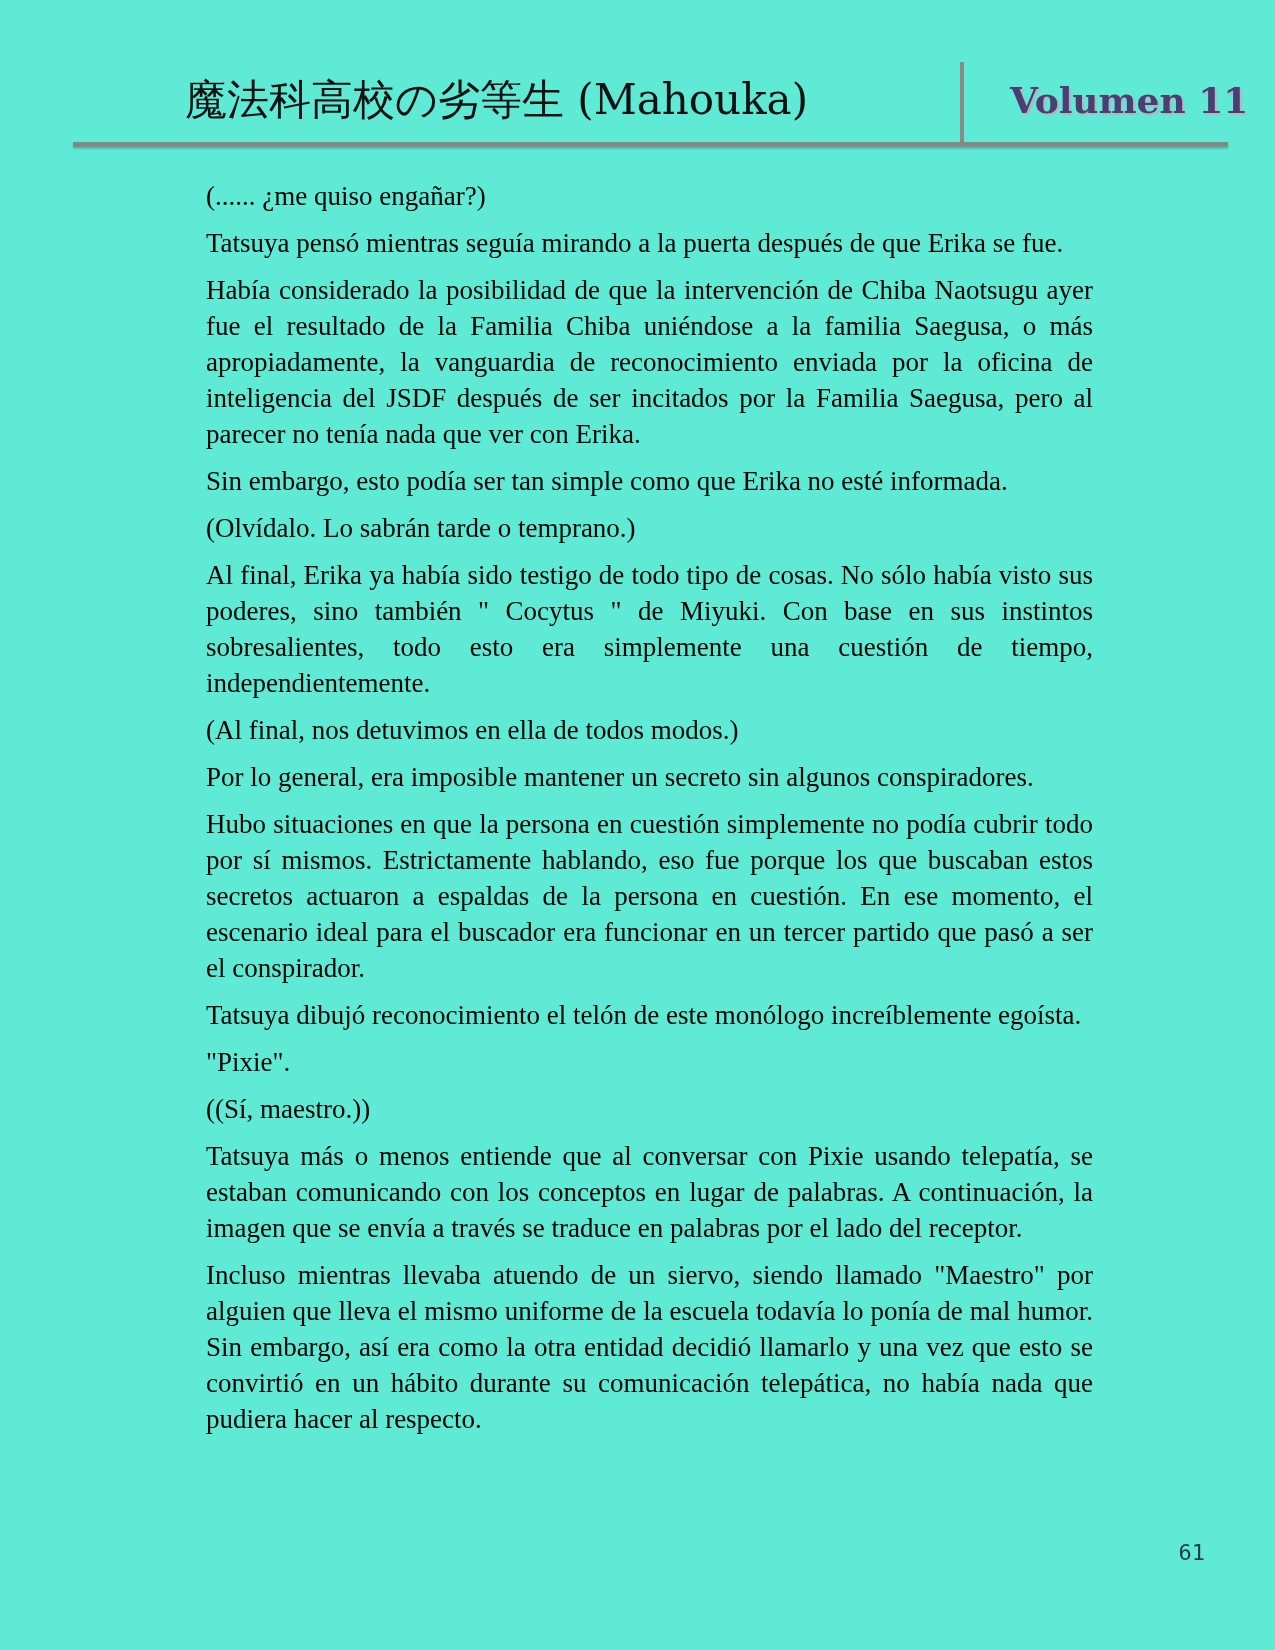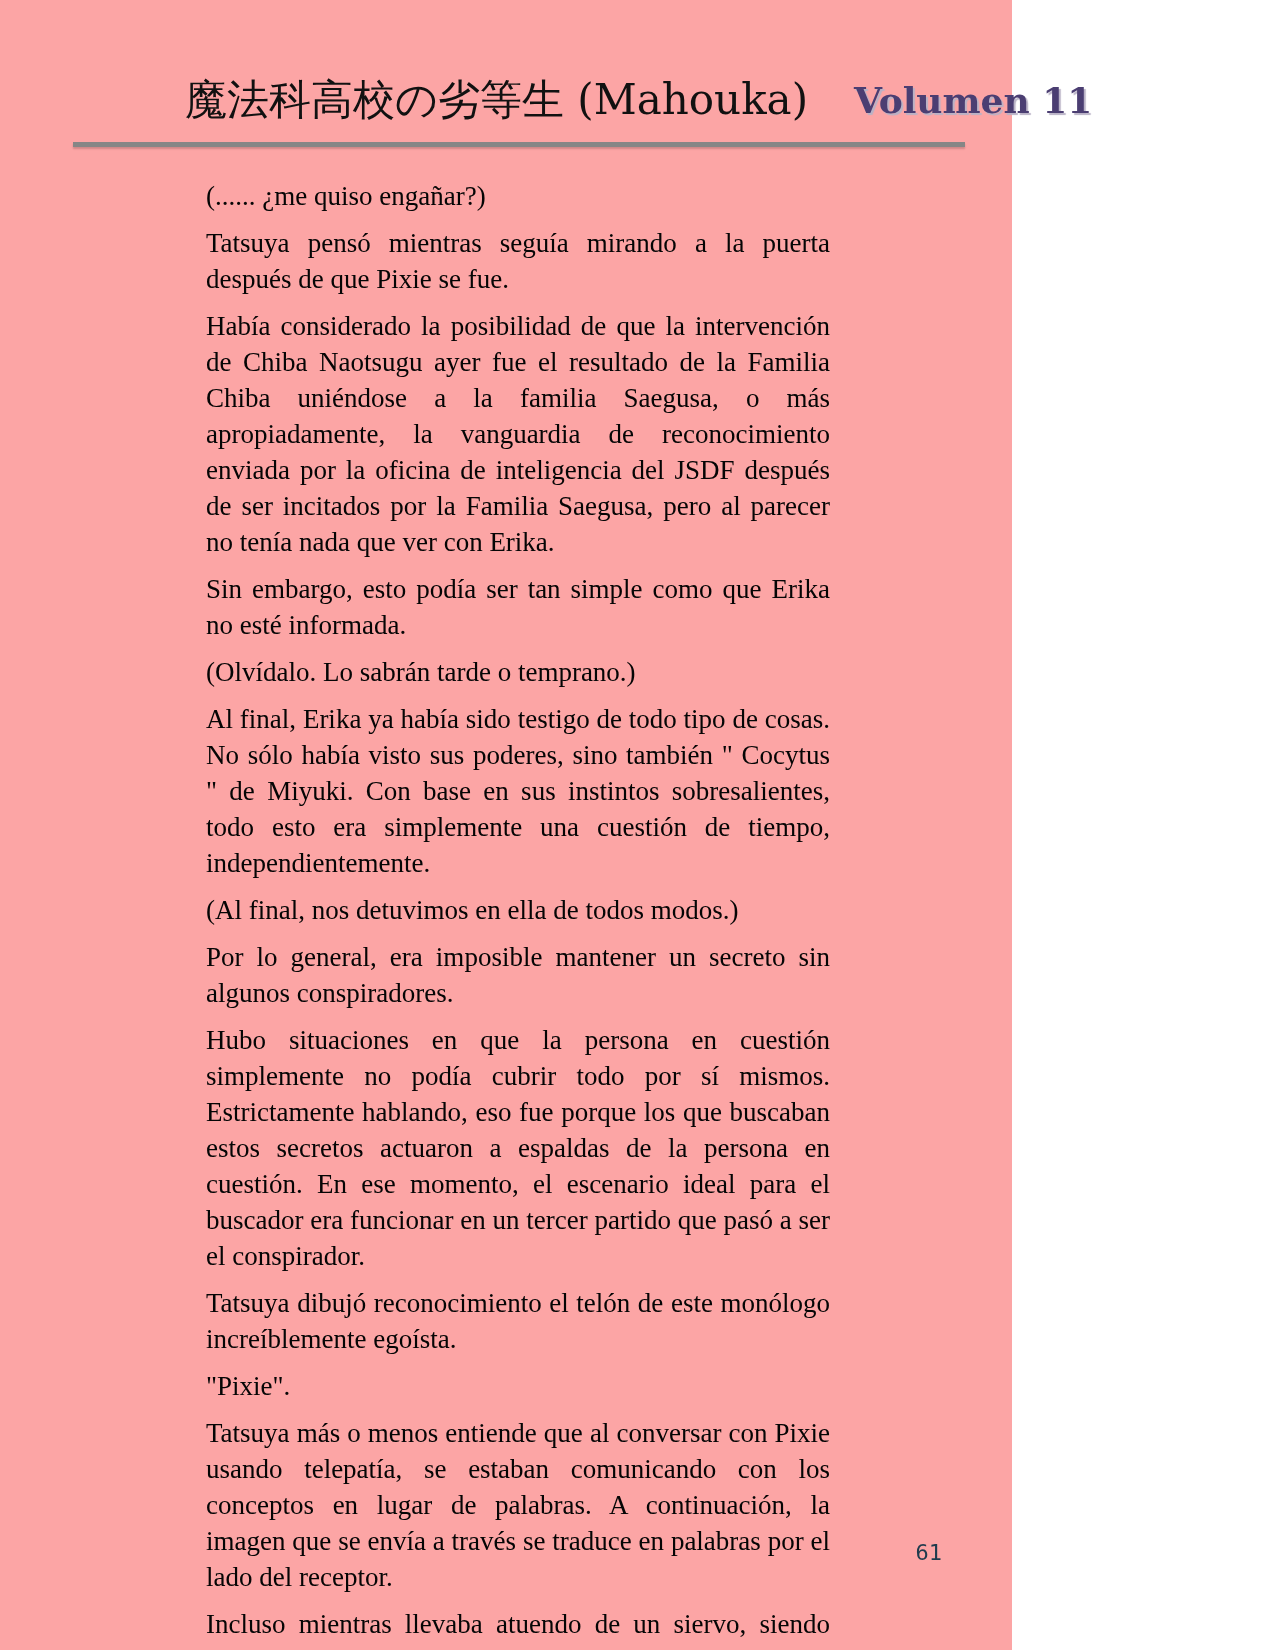--- a/index.html
+++ b/index.html
@@ -4,22 +4,22 @@
 <style>
   * { margin: 0; padding: 0; box-sizing: border-box; }
   html, body {
     width: 1275px; height: 1650px;
     background: #ffffff;
     overflow: hidden;
     font-family: "Liberation Serif", serif;
   }
   .page {
     position: relative;
-    width: 1012px; height: 1650px;
-    background: #fca5a5;
+    width: 1275px; height: 1650px;
+    background: #5eead4;
   }
   
   .header { padding: 58px 47px 0 73px; }
   .header-row {
     display: flex;
     align-items: center;
     height: 84px;
   }
   .book-title {
     flex: 1;
@@ -83,29 +83,30 @@
     <div class="header-row">
       <h1 class="book-title">魔法科高校の劣等生 (Mahouka)</h1>
       <div class="header-vbar"></div>
       <div class="volume-label">Volumen 11</div>
     </div>
     <div class="header-rule"></div>
   </header>
 
   <main class="content">
     <p class="para">(...... ¿me quiso engañar?)</p>
-    <p class="para">Tatsuya pensó mientras seguía mirando a la puerta después de que Pixie se fue.</p>
+    <p class="para">Tatsuya pensó mientras seguía mirando a la puerta después de que Erika se fue.</p>
     <p class="para">Había considerado la posibilidad de que la intervención de Chiba Naotsugu ayer fue el resultado de la Familia Chiba uniéndose a la familia Saegusa, o más apropiadamente, la vanguardia de reconocimiento enviada por la oficina de inteligencia del JSDF después de ser incitados por la Familia Saegusa, pero al parecer no tenía nada que ver con Erika.</p>
     <p class="para">Sin embargo, esto podía ser tan simple como que Erika no esté informada.</p>
     <p class="para">(Olvídalo. Lo sabrán tarde o temprano.)</p>
     <p class="para">Al final, Erika ya había sido testigo de todo tipo de cosas. No sólo había visto sus poderes, sino también " Cocytus " de Miyuki. Con base en sus instintos sobresalientes, todo esto era simplemente una cuestión de tiempo, independientemente.</p>
     <p class="para">(Al final, nos detuvimos en ella de todos modos.)</p>
     <p class="para">Por lo general, era imposible mantener un secreto sin algunos conspiradores.</p>
     <p class="para">Hubo situaciones en que la persona en cuestión simplemente no podía cubrir todo por sí mismos. Estrictamente hablando, eso fue porque los que buscaban estos secretos actuaron a espaldas de la persona en cuestión. En ese momento, el escenario ideal para el buscador era funcionar en un tercer partido que pasó a ser el conspirador.</p>
     <p class="para">Tatsuya dibujó reconocimiento el telón de este monólogo increíblemente egoísta.</p>
     <p class="para">"Pixie".</p>
+    <p class="para">((Sí, maestro.))</p>
     <p class="para">Tatsuya más o menos entiende que al conversar con Pixie usando telepatía, se estaban comunicando con los conceptos en lugar de palabras. A continuación, la imagen que se envía a través se traduce en palabras por el lado del receptor.</p>
     <p class="para">Incluso mientras llevaba atuendo de un siervo, siendo llamado "Maestro" por alguien que lleva el mismo uniforme de la escuela todavía lo ponía de mal humor. Sin embargo, así era como la otra entidad decidió llamarlo y una vez que esto se convirtió en un hábito durante su comunicación telepática, no había nada que pudiera hacer al respecto.</p>
   </main>
 
   <div class="page-number">61</div>
 
 </div>
 
 </body></html>

